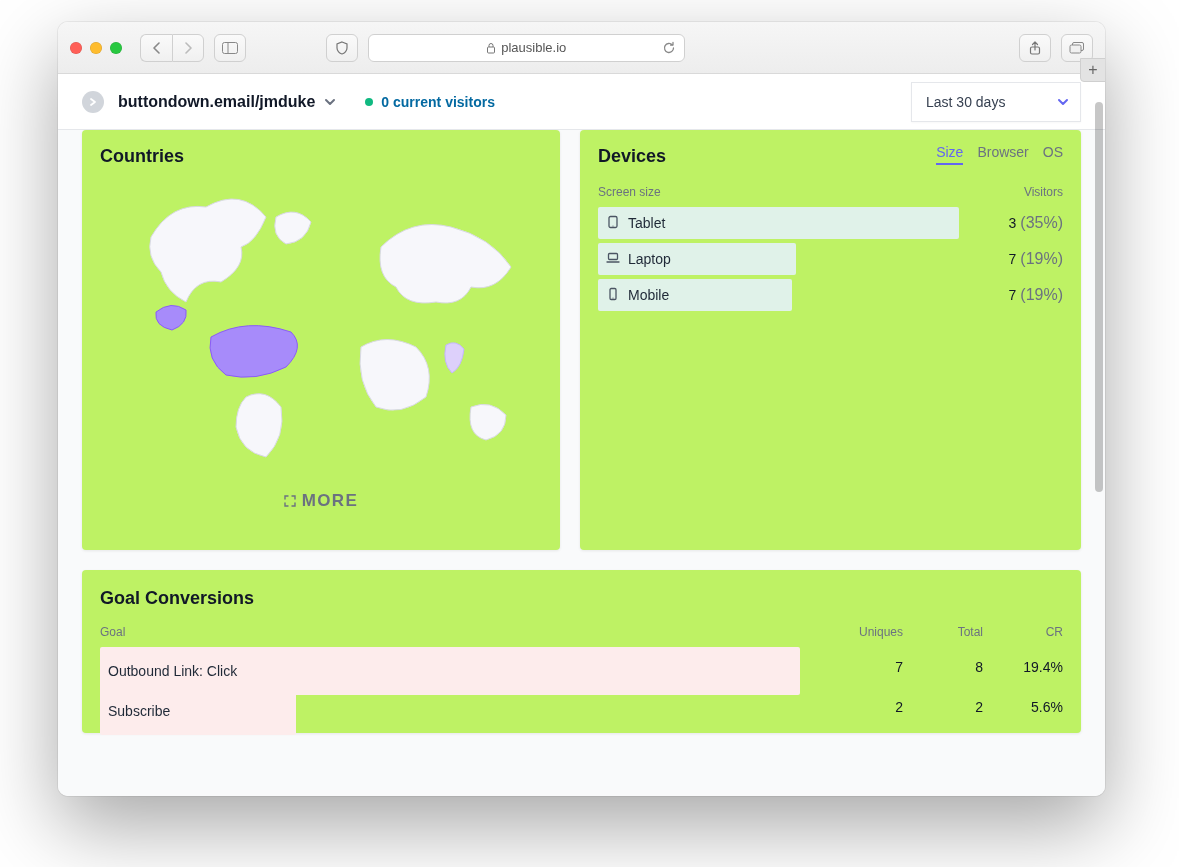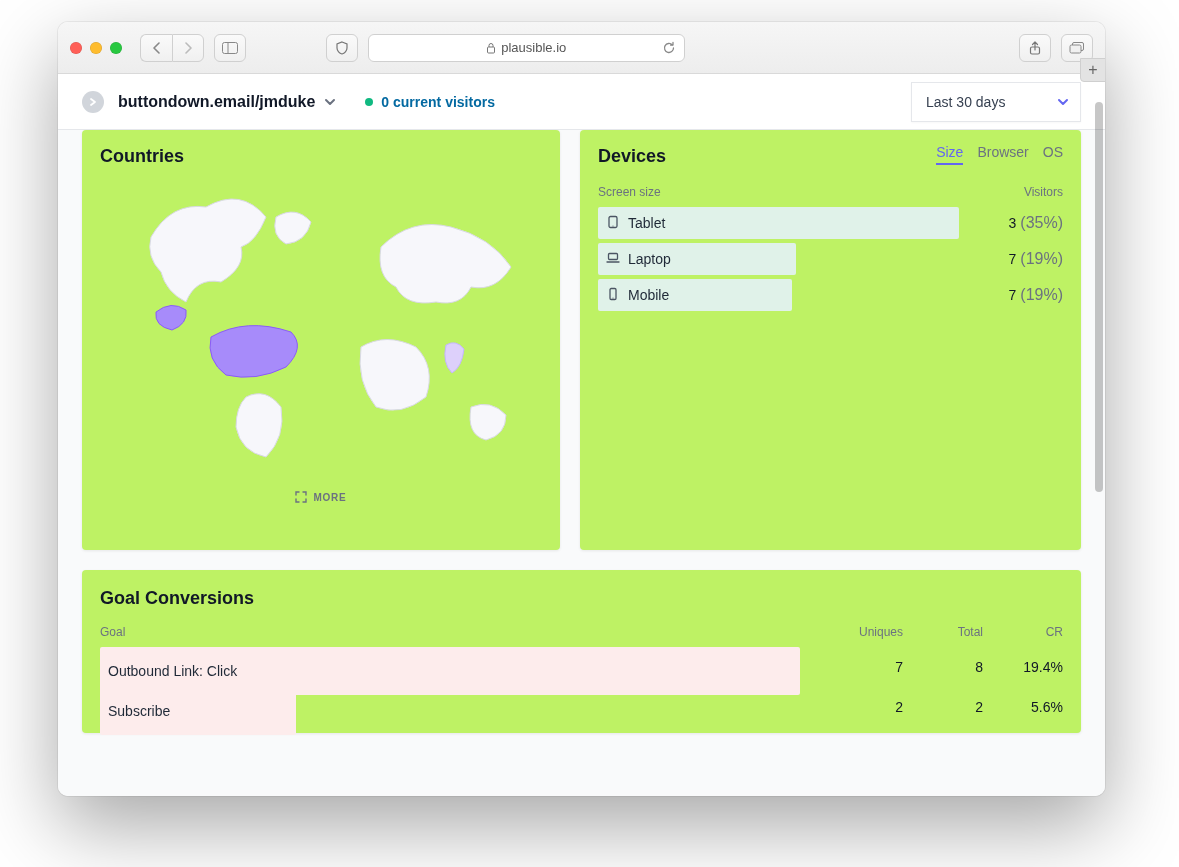--- a/index.html
+++ b/index.html
@@ -125,21 +125,21 @@
   .subhead { display:flex; justify-content:space-between; font-size:12px; color:#6b7280; margin-top:18px; font-weight:500;}
   .device-list { margin-top:6px; }
   .device-row { display:flex; align-items:center; height:36px; position:relative; gap:8px;}
   .bar { position:relative; height:32px; border-radius:2px; background:#e0f2e9; display:flex; align-items:center; padding-left:8px; gap:8px; font-size:14px; color:#1f2937;}
   .dev-icon { width:14px; height:14px; display:inline-block; }
   .row-label-area { width: 380px; position:relative; }
   .row-metrics { margin-left:auto; display:flex; align-items:baseline; gap:4px; font-size:14px; color:#111827;}
   .row-metrics .pct { color:#6b7280; font-size:16px;}
   .map-wrap { height: 320px; display:flex; align-items:center; justify-content:center; }
   .map-svg { width: 420px; height: 300px; }
-  .more-btn { text-align:center; color:#6b7280; font-size:10px; letter-spacing:.08em; font-weight:600; display:flex; gap:6px; align-items:center; justify-content:center; margin-top:4px;}
+  .more-btn { text-align:center; color:#6b7280; font-size:17px; letter-spacing:.08em; font-weight:600; display:flex; gap:6px; align-items:center; justify-content:center; margin-top:4px;}
   
   .card.goals { margin-top:20px; padding: 18px 18px 14px 18px; }
   .goals .cols { display:grid; grid-template-columns: 1fr 80px 80px 80px; font-size:12px; color:#6b7280; font-weight:500; margin-top:16px;}
   .goals .cols .r { text-align:right; }
   .goal-row { display:grid; grid-template-columns: 1fr 80px 80px 80px; align-items:center; height:40px;}
   .goal-row .r { text-align:right; font-size:14px; color:#111827;}
   .goal-bar { height:48px; background:#fdecec; border-radius:2px; display:flex; align-items:center; padding-left:8px; font-size:14px; color:#1f2937;margin-top:8px; }
   .goal-bar-wrap { width: 100%; max-width: 700px; position:relative;}
   
   .scroll-ind { position:absolute; right:2px; top:80px; width:8px; height:390px; background:rgba(0,0,0,.22); border-radius:4px;}

